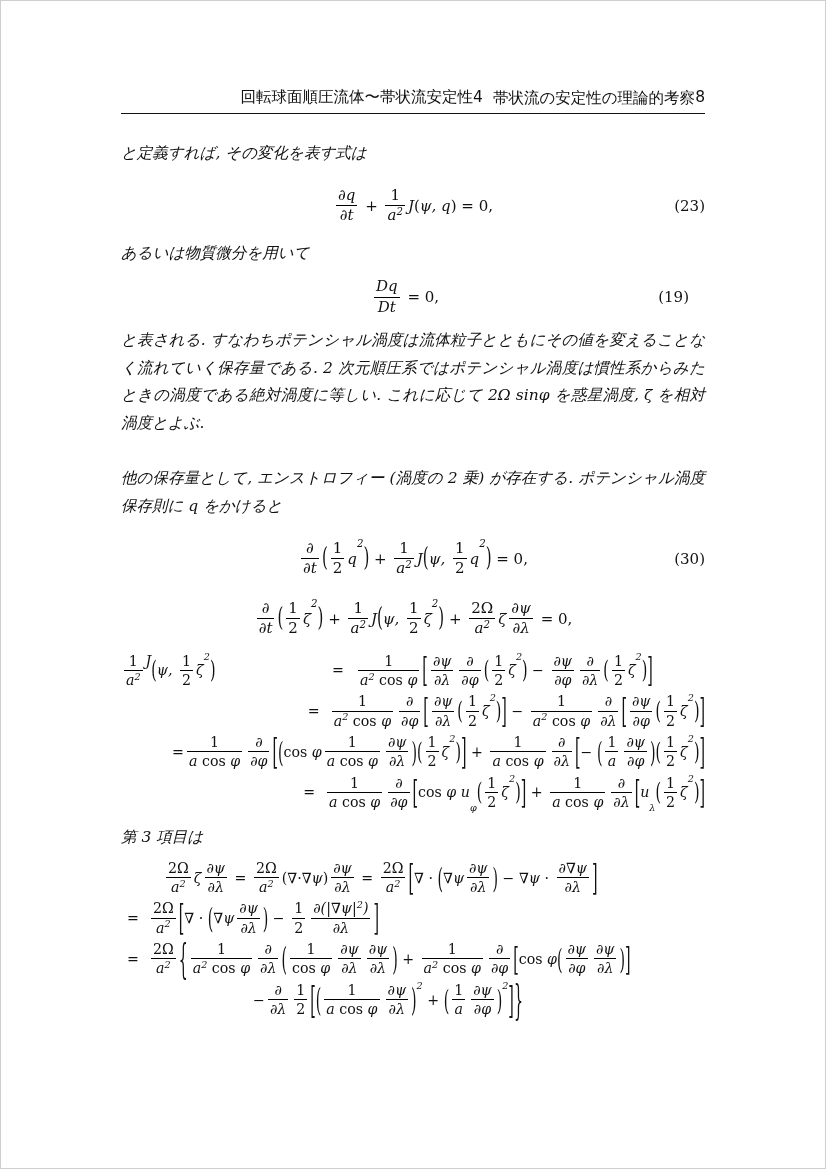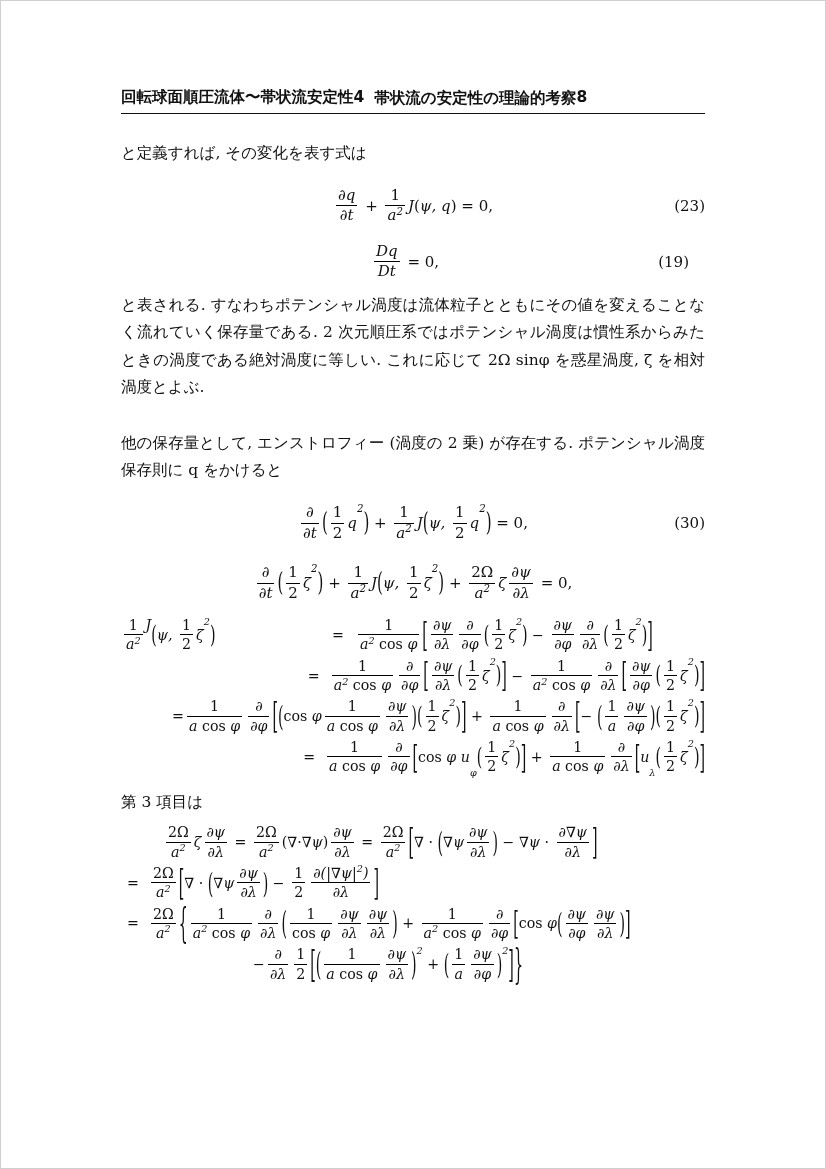--- a/index.html
+++ b/index.html
@@ -10,32 +10,32 @@
     overflow:hidden;
     box-sizing:border-box;
     border:1px solid #cfcfcf;
     font-family:"DejaVu Serif",serif;
     color:#111;
   }
   .content{padding:86px 120px 0 120px;}
 
   
   .header{
-    display:flex;justify-content:flex-start;align-items:baseline;
+    display:flex;justify-content:flex-end;align-items:baseline;
     font-family:"DejaVu Sans",sans-serif;
-    font-weight:bold;font-size:15.5px;white-space:nowrap;
+    font-weight:normal;font-size:15.5px;white-space:nowrap;
   }
   .header .sec{display:flex;gap:10px;}
   .rule{border:none;border-top:1.5px solid #111;margin:4px 0 0 0;}
 
   
   .para{
     font-family:"DejaVu Serif",serif;
     font-size:15.5px;line-height:1.78;
-    text-align:justify;margin:0;
+    text-align:justify;margin:0;font-style:italic;
   }
   .mt26{margin-top:26px;} .mt14{margin-top:14px;} .mt6{margin-top:6px;}
   .mt28{margin-top:28px;} .mt4{margin-top:4px;}
 
   
   .mrow{display:inline-flex;align-items:center;white-space:nowrap;}
   .mi{font-family:"DejaVu Serif",serif;font-style:italic;white-space:pre;}
   .mr{font-family:"DejaVu Serif",serif;white-space:pre;}
   .mfrac{display:inline-flex;flex-direction:column;align-items:center;margin:0 3px;}
   .fnum,.fden{display:inline-flex;align-items:center;justify-content:center;padding:0 2px;line-height:1.15;}
@@ -107,20 +107,21 @@
             </span>
           </span>
           <span class="mi">J</span>
           <span class="mr">(</span>
           <span class="mi">ψ, q</span>
           <span class="mr">) = 0,</span>
         </span>
       <span class="eqno">(23)</span>
     </div>
 
+    <p class="para">あるいは物質微分を用いて</p>
 
     <div class="disp" style="margin:8px 16px 8px 0;">
       <span class="mrow">
           <span class="mfrac">
             <span class="mrow fnum">
               <span class="mi">Dq</span>
             </span>
             <span class="fbar"></span>
             <span class="mrow fden">
               <span class="mi">Dt</span>

